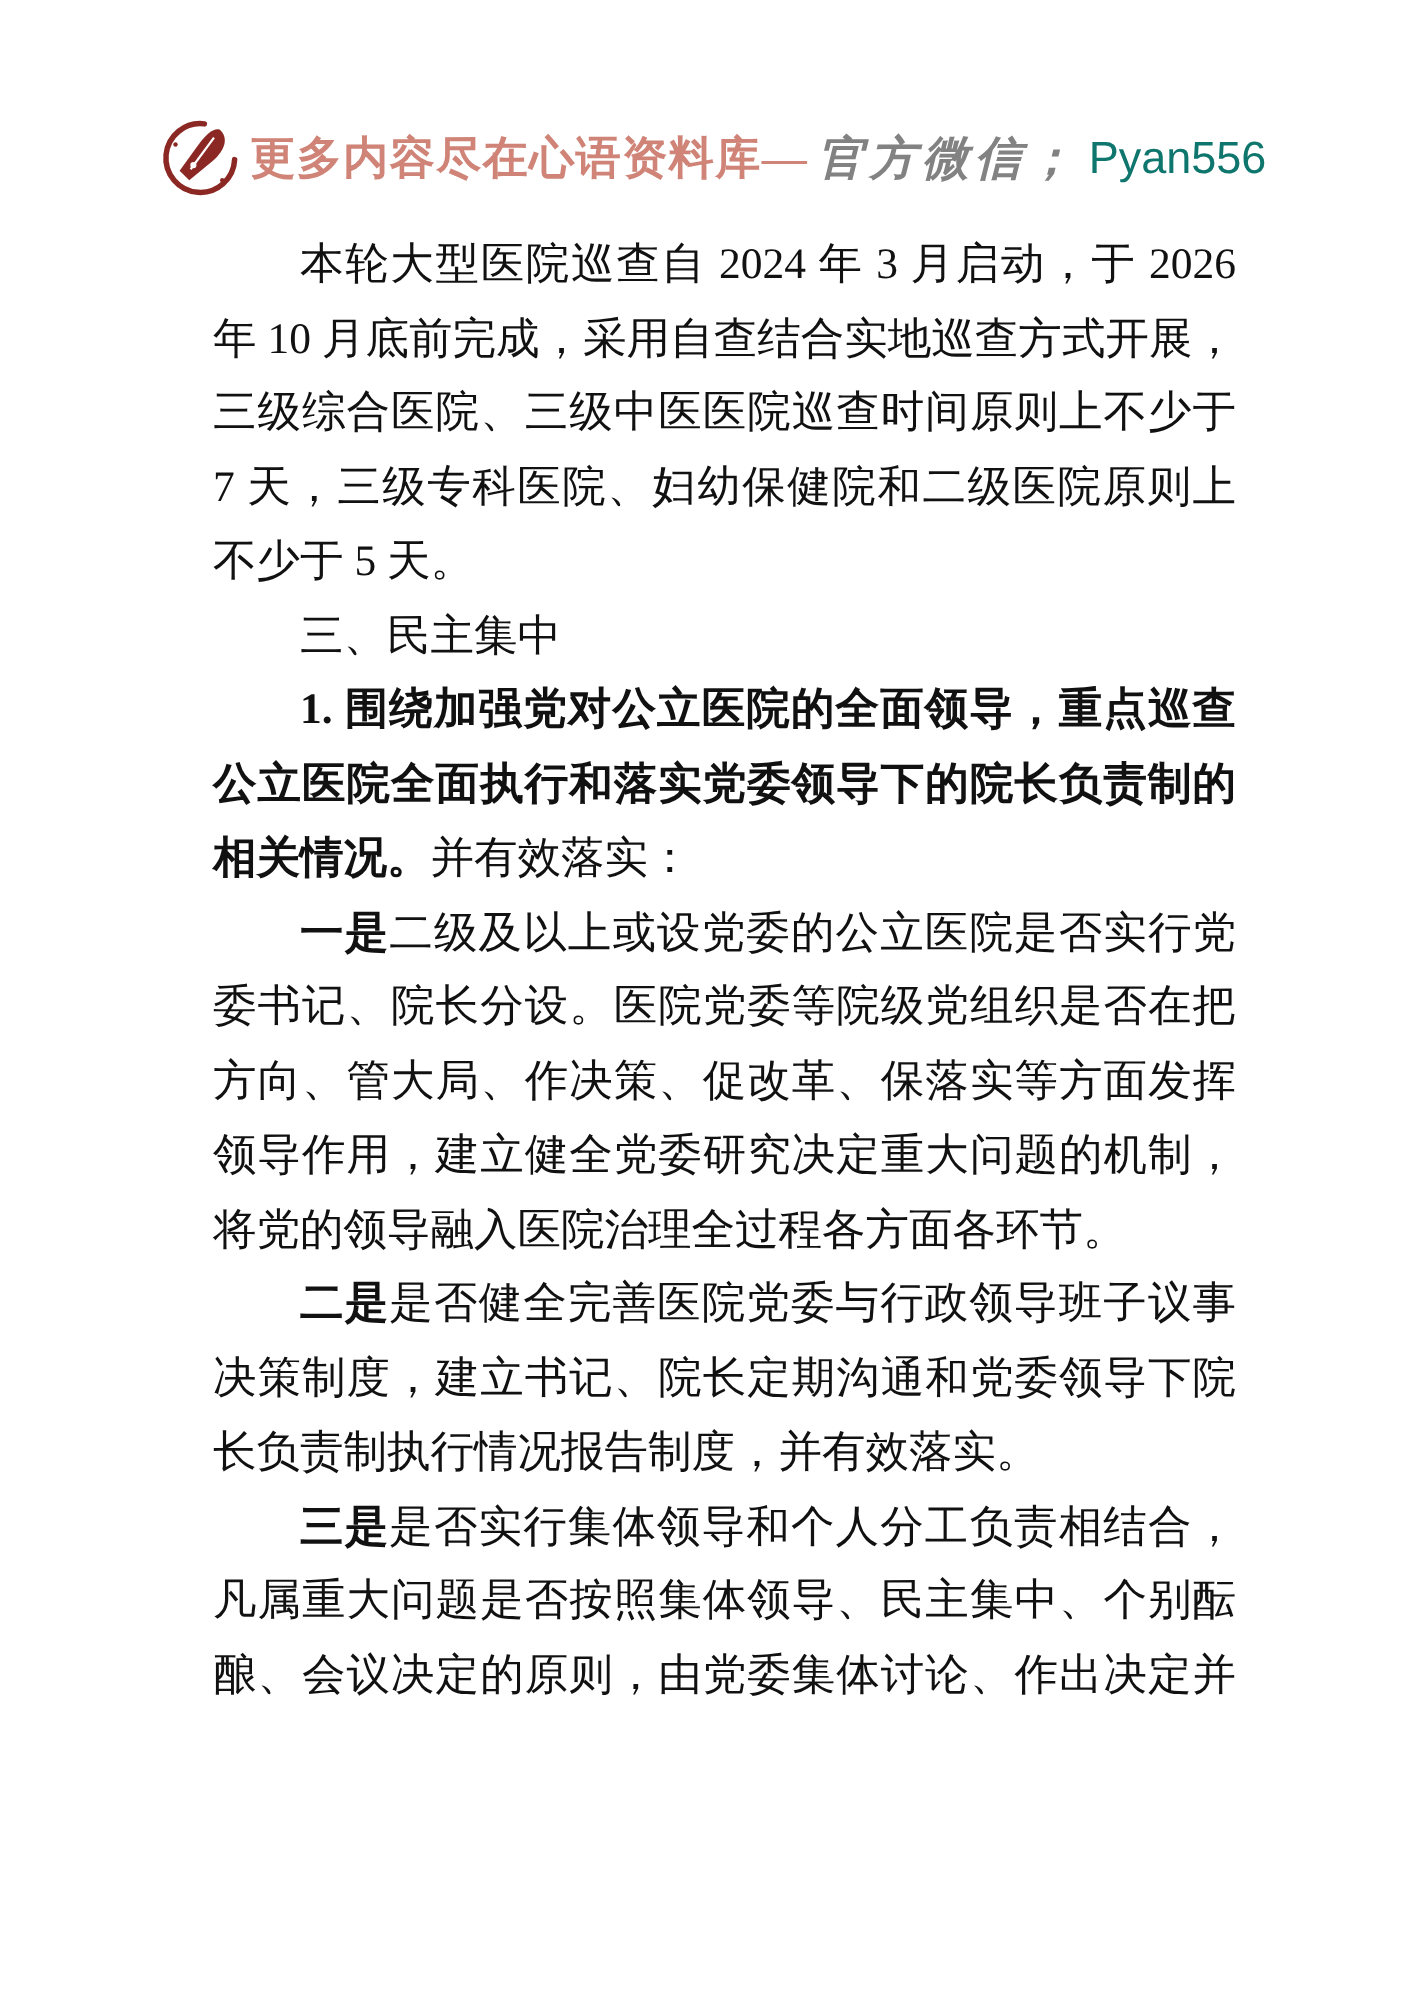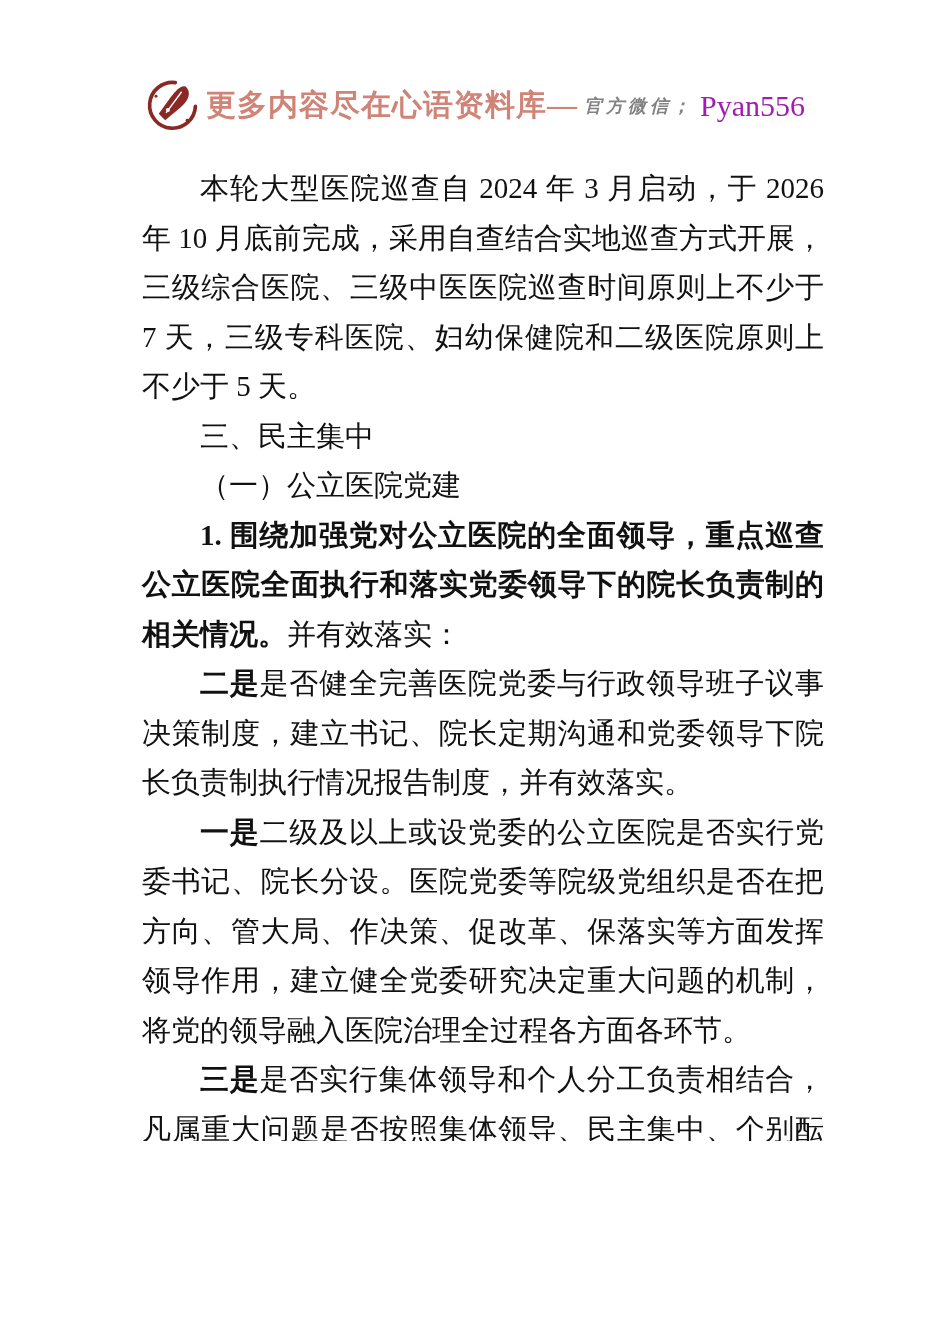--- a/index.html
+++ b/index.html
@@ -26,35 +26,35 @@
   .banner-footer .logo{width:48px;height:48px;}
   .banner-main{
     color:#d08478;
     font-size:30px;
     letter-spacing:1px;
     font-weight:bold;
   }
   .banner-footer .banner-main{font-size:29px;}
   .banner-wechat{
     color:#828282;
-    font-size:18px;
+    font-size:31px;
     font-style:italic;
     letter-spacing:4px;
     font-weight:bold;
   }
   .banner-account{
-    color:#a21caf;
+    color:#0f766e;
     font-size:30px;
-    font-family:Liberation Serif, serif;
+    font-family:Liberation Sans, sans-serif;
   }
   .banner-footer .banner-account{font-size:29px;}
   
   .doc{
     position:absolute;
-    top:164px;
+    top:152px;
     left:142px;
     width:682px;
     color:#111111;
     font-size:29px;
     line-height:49.5px;
     text-align:justify;
   }
   .doc p{
     margin:0;
     padding:0;
@@ -83,30 +83,27 @@
   </div>
 
   <div class="doc">
     <p>
       <span class="run">本轮大型医院巡查自 2024 年 3 月启动，于 2026 年 10 月底前完成，采用自查结合实地巡查方式开展，三级综合医院、三级中医医院巡查时间原则上不少于 7 天，三级专科医院、妇幼保健院和二级医院原则上不少于 5 天。</span>
     </p>
     <p>
       <span class="run">三、民主集中</span>
     </p>
     <p>
-      <span class="run">（一）公立医院党建</span>
-    </p>
-    <p>
       <span class="run b">1. 围绕加强党对公立医院的全面领导，重点巡查公立医院全面执行和落实党委领导下的院长负责制的相关情况。</span><span class="run">并有效落实：</span>
     </p>
     <p>
-      <span class="run b">二是</span><span class="run">是否健全完善医院党委与行政领导班子议事决策制度，建立书记、院长定期沟通和党委领导下院长负责制执行情况报告制度，并有效落实。</span>
+      <span class="run b">一是</span><span class="run">二级及以上或设党委的公立医院是否实行党委书记、院长分设。医院党委等院级党组织是否在把方向、管大局、作决策、促改革、保落实等方面发挥领导作用，建立健全党委研究决定重大问题的机制，将党的领导融入医院治理全过程各方面各环节。</span>
     </p>
     <p>
-      <span class="run b">一是</span><span class="run">二级及以上或设党委的公立医院是否实行党委书记、院长分设。医院党委等院级党组织是否在把方向、管大局、作决策、促改革、保落实等方面发挥领导作用，建立健全党委研究决定重大问题的机制，将党的领导融入医院治理全过程各方面各环节。</span>
+      <span class="run b">二是</span><span class="run">是否健全完善医院党委与行政领导班子议事决策制度，建立书记、院长定期沟通和党委领导下院长负责制执行情况报告制度，并有效落实。</span>
     </p>
     <p>
       <span class="run b">三是</span><span class="run">是否实行集体领导和个人分工负责相结合，凡属重大问题是否按照集体领导、民主集中、个别酝酿、会议决定的原则，由党委集体讨论、作出决定并按照分工抓好组织实施，支持院长依法依规独立负责地行使职权。</span>
     </p>
   </div>
 
   <div class="banner banner-footer">
     <svg class="logo" viewBox="0 0 60 60" xmlns="http://www.w3.org/2000/svg">
       <path d="M33 5 A 25 25 0 1 0 55 31" fill="none" stroke="#8b2823" stroke-width="4" stroke-linecap="round"></path>
       <path d="M44 9 C 51 15 48 24 39 32 L 22 46 L 15 39 L 28 21 C 34 13 39 8 44 9 Z" fill="#8b2823"></path>

